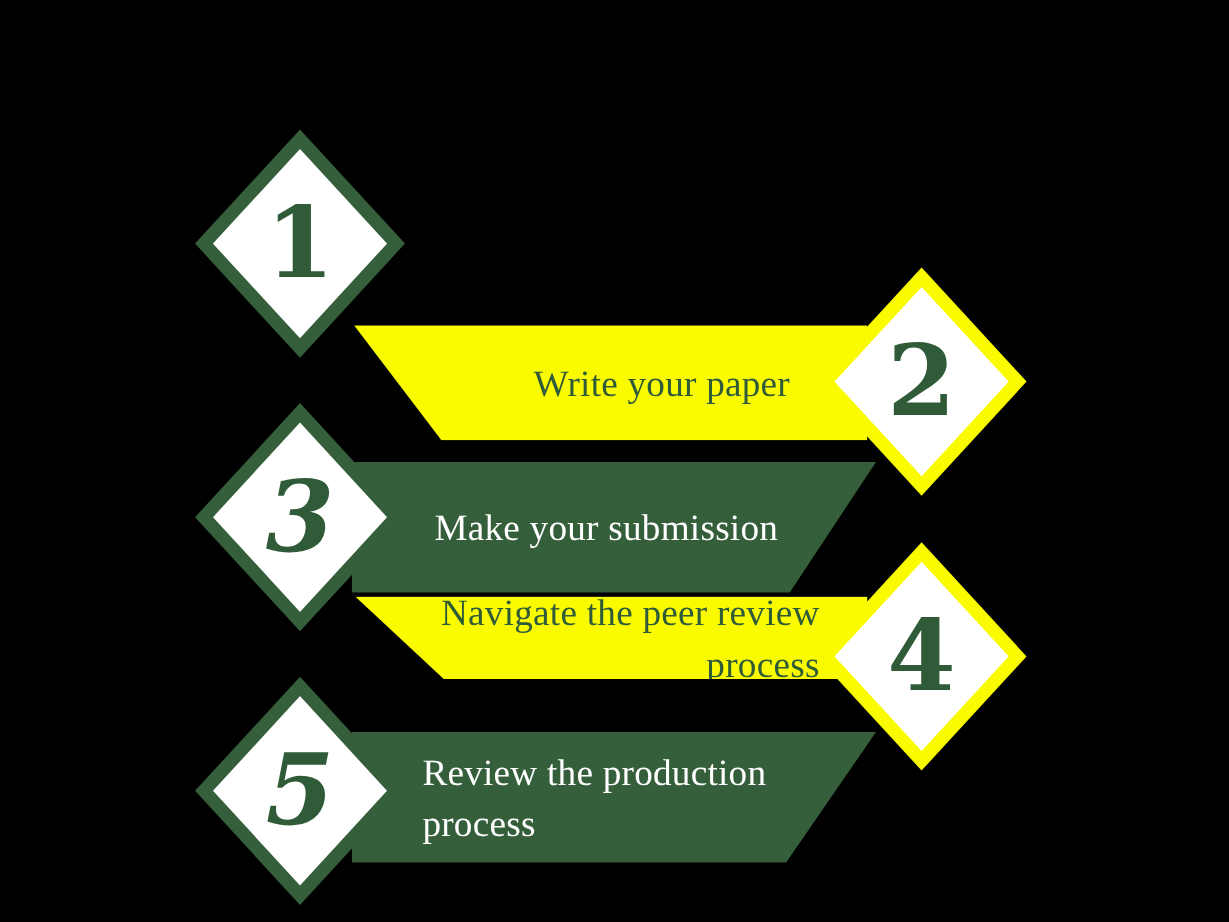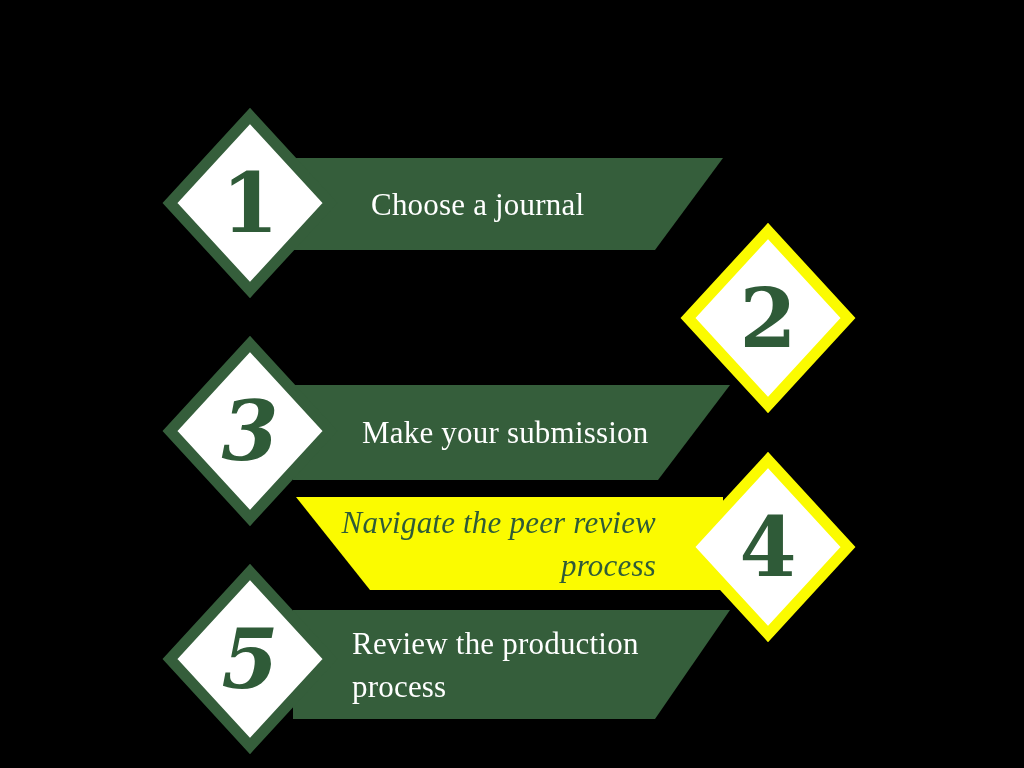--- a/index.html
+++ b/index.html
@@ -27,28 +27,28 @@
   
   .b1{left:293px;top:158px;width:430px;height:92px;
       clip-path:polygon(0 0,100% 0,calc(100% - 68px) 100%,0 100%);
       padding-left:78px;}
   
   .b2{left:295px;top:271px;width:428px;height:96px;
       clip-path:polygon(0 0,100% 0,100% 100%,73px 100%);
       padding-left:115px;padding-right:30px;
       justify-content:center;}
   
-  .b3{left:293px;top:385px;width:437px;height:95px;
+  .b3{left:293px;top:385px;width:437px;height:109px;
       clip-path:polygon(0 0,100% 0,calc(100% - 72px) 100%,0 100%);
       padding-left:69px;}
   
-  .b4{left:296px;top:497px;width:427px;height:93px;
+  .b4{left:296px;top:497px;width:427px;height:69px;
       clip-path:polygon(0 0,100% 0,100% 100%,74px 100%);
       padding-right:40px;
-      font-style:italic;}
+      justify-content:flex-end;}
   .b4 .banner-label{width:360px;text-align:right;}
   
   .b5{left:293px;top:610px;width:437px;height:109px;
       clip-path:polygon(0 0,100% 0,calc(100% - 75px) 100%,0 100%);
       padding-left:59px;}
   .b5 .banner-label{width:320px;text-align:left;}
   
   .diamond{position:absolute;width:184px;height:198px;}
   .diamond polygon{fill:#FFFFFF;stroke-width:11px;}
   .diamond.green-border polygon{stroke:#355E3B;}
@@ -72,28 +72,28 @@
   .n2{left:676px;top:219px;}
   .n3{left:158px;top:332px;}
   .n4{left:676px;top:448px;}
   .n5{left:158px;top:560px;}
 </style>
 </head>
 <body>
 
 <div class="stage">
 
-  <div class="banner green b1">
-    <div class="banner-label">Choose a journal</div>
-  </div>
   <svg class="diamond green-border d1" viewBox="0 0 184 198">
     <polygon points="92,12 172,99 92,186 12,99"></polygon>
   </svg>
   <div class="num n1">1</div>
 
+  <div class="banner yellow b2">
+    <div class="banner-label">Write your paper</div>
+  </div>
   <svg class="diamond yellow-border d2" viewBox="0 0 184 198">
     <polygon points="92,12 172,99 92,186 12,99"></polygon>
   </svg>
   <div class="num n2">2</div>
 
   <div class="banner green b3">
     <div class="banner-label">Make your submission</div>
   </div>
   <svg class="diamond green-border d3" viewBox="0 0 184 198">
     <polygon points="92,12 172,99 92,186 12,99"></polygon>

